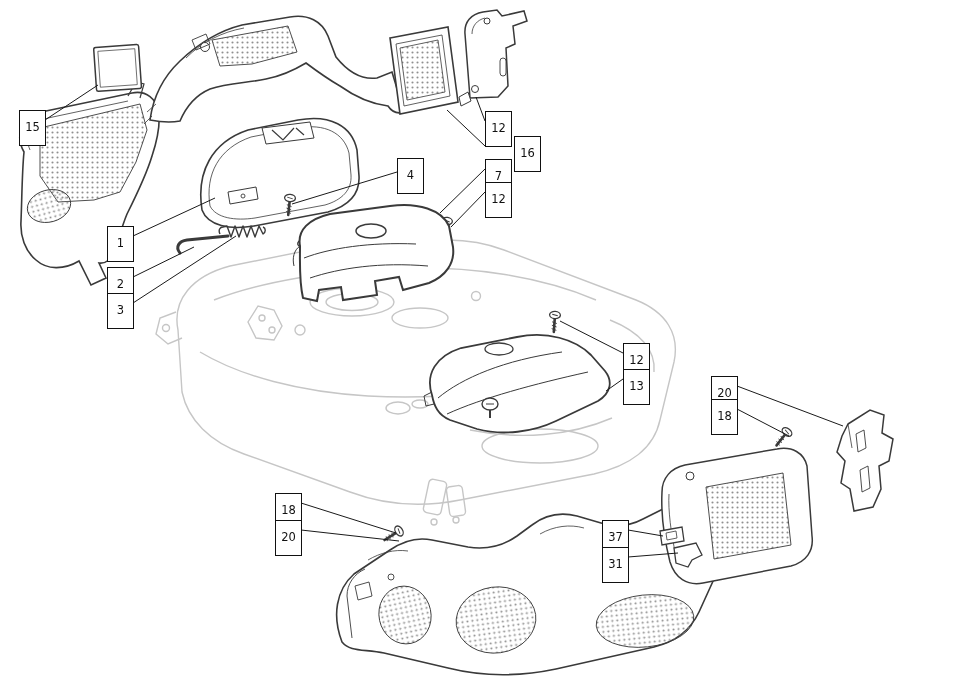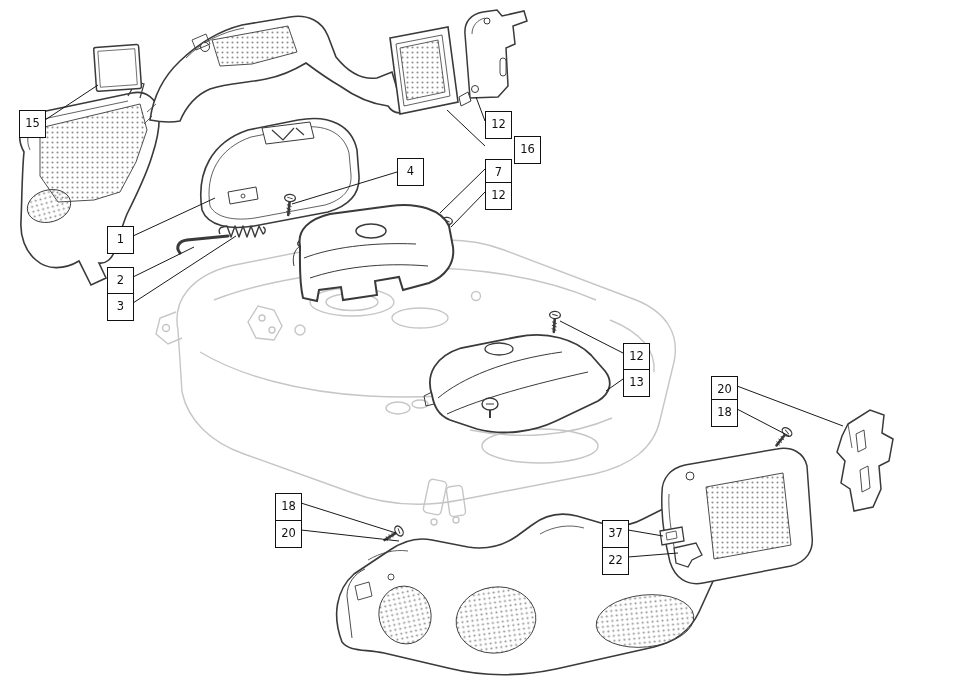--- a/index.html
+++ b/index.html
@@ -6,21 +6,21 @@
   .stage{
     position:relative;
     width:960px;height:681px;
     background:#ffffff;
     font-family:"DejaVu Sans", sans-serif;
     overflow:hidden;
   }
   .artwork{position:absolute;left:0;top:0;}
   .callout{
     position:absolute;
-    width:27px;height:28px;
+    width:27px;height:36px;
     box-sizing:border-box;
     border:1.5px solid #111111;
     background:#ffffff;
     display:flex;align-items:center;justify-content:center;
     font-size:11.5px;line-height:1;color:#111111;
     z-index:5;
     cursor:pointer;
   }
 </style>
 </head>
@@ -208,15 +208,15 @@
   <div class="callout" style="left:514px;top:136px">16</div>
   <div class="callout" style="left:485px;top:159px">7</div>
   <div class="callout" style="left:485px;top:182px">12</div>
   <div class="callout" style="left:623px;top:343px">12</div>
   <div class="callout" style="left:623px;top:369px">13</div>
   <div class="callout" style="left:711px;top:376px">20</div>
   <div class="callout" style="left:711px;top:399px">18</div>
   <div class="callout" style="left:275px;top:493px">18</div>
   <div class="callout" style="left:275px;top:520px">20</div>
   <div class="callout" style="left:602px;top:520px">37</div>
-  <div class="callout" style="left:602px;top:547px">22</div>
+  <div class="callout" style="left:602px;top:547px">31</div>
 
 </div>
 
 </body></html>

